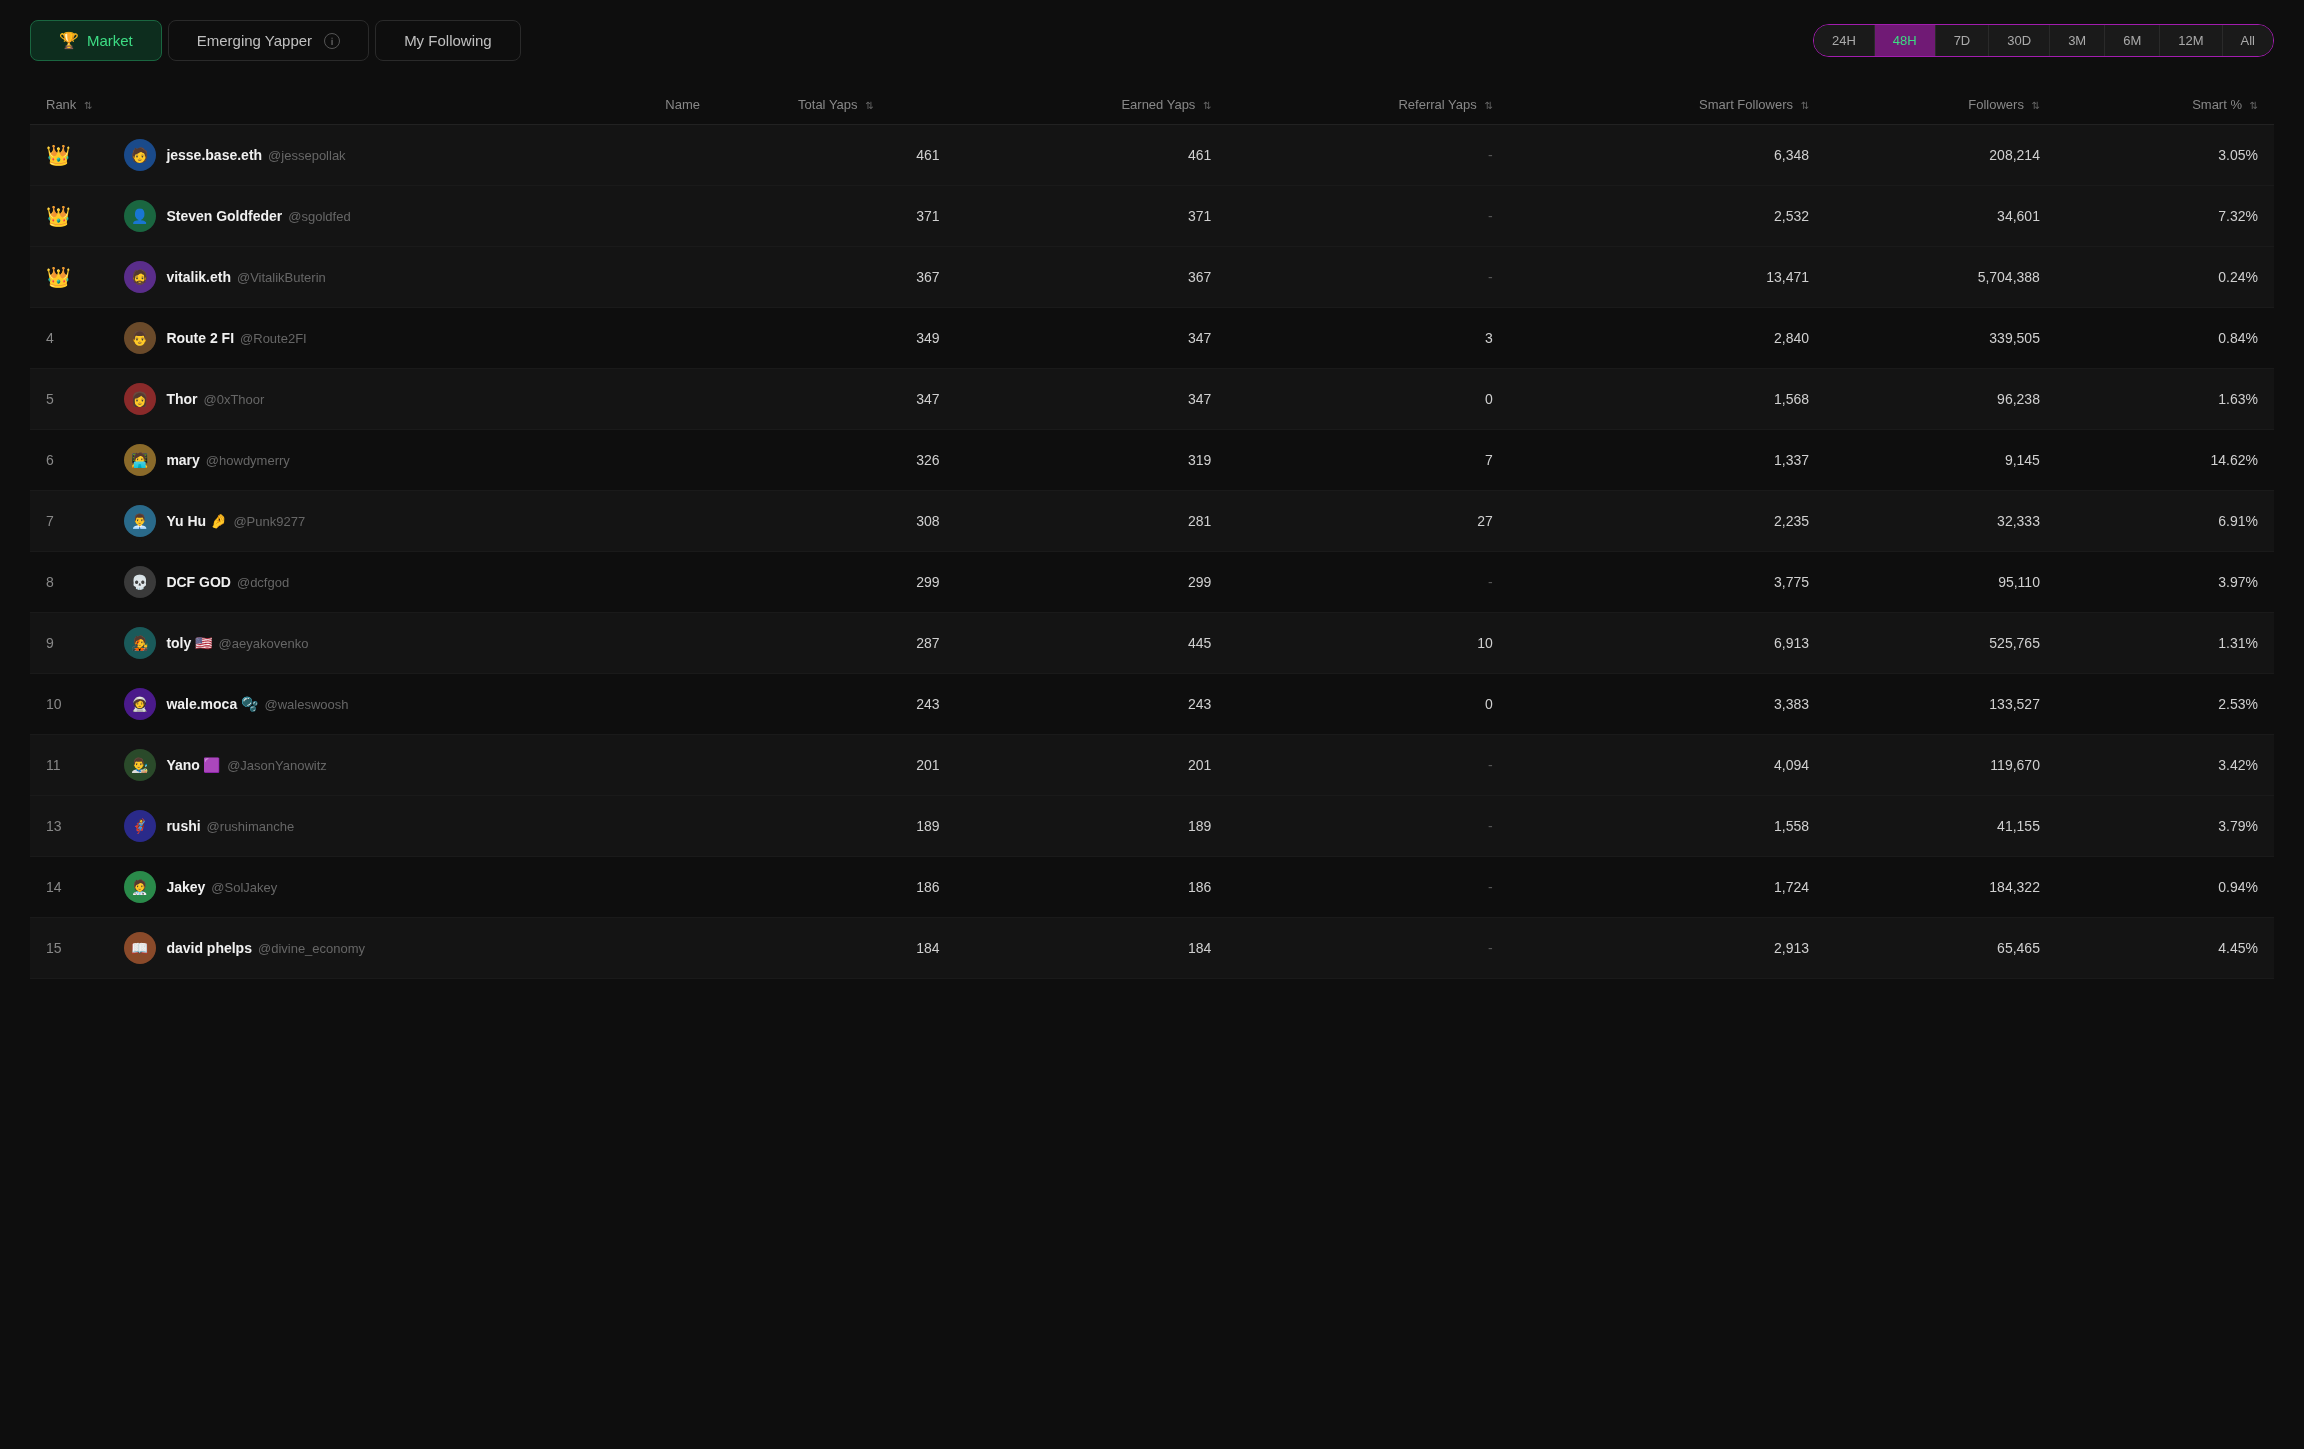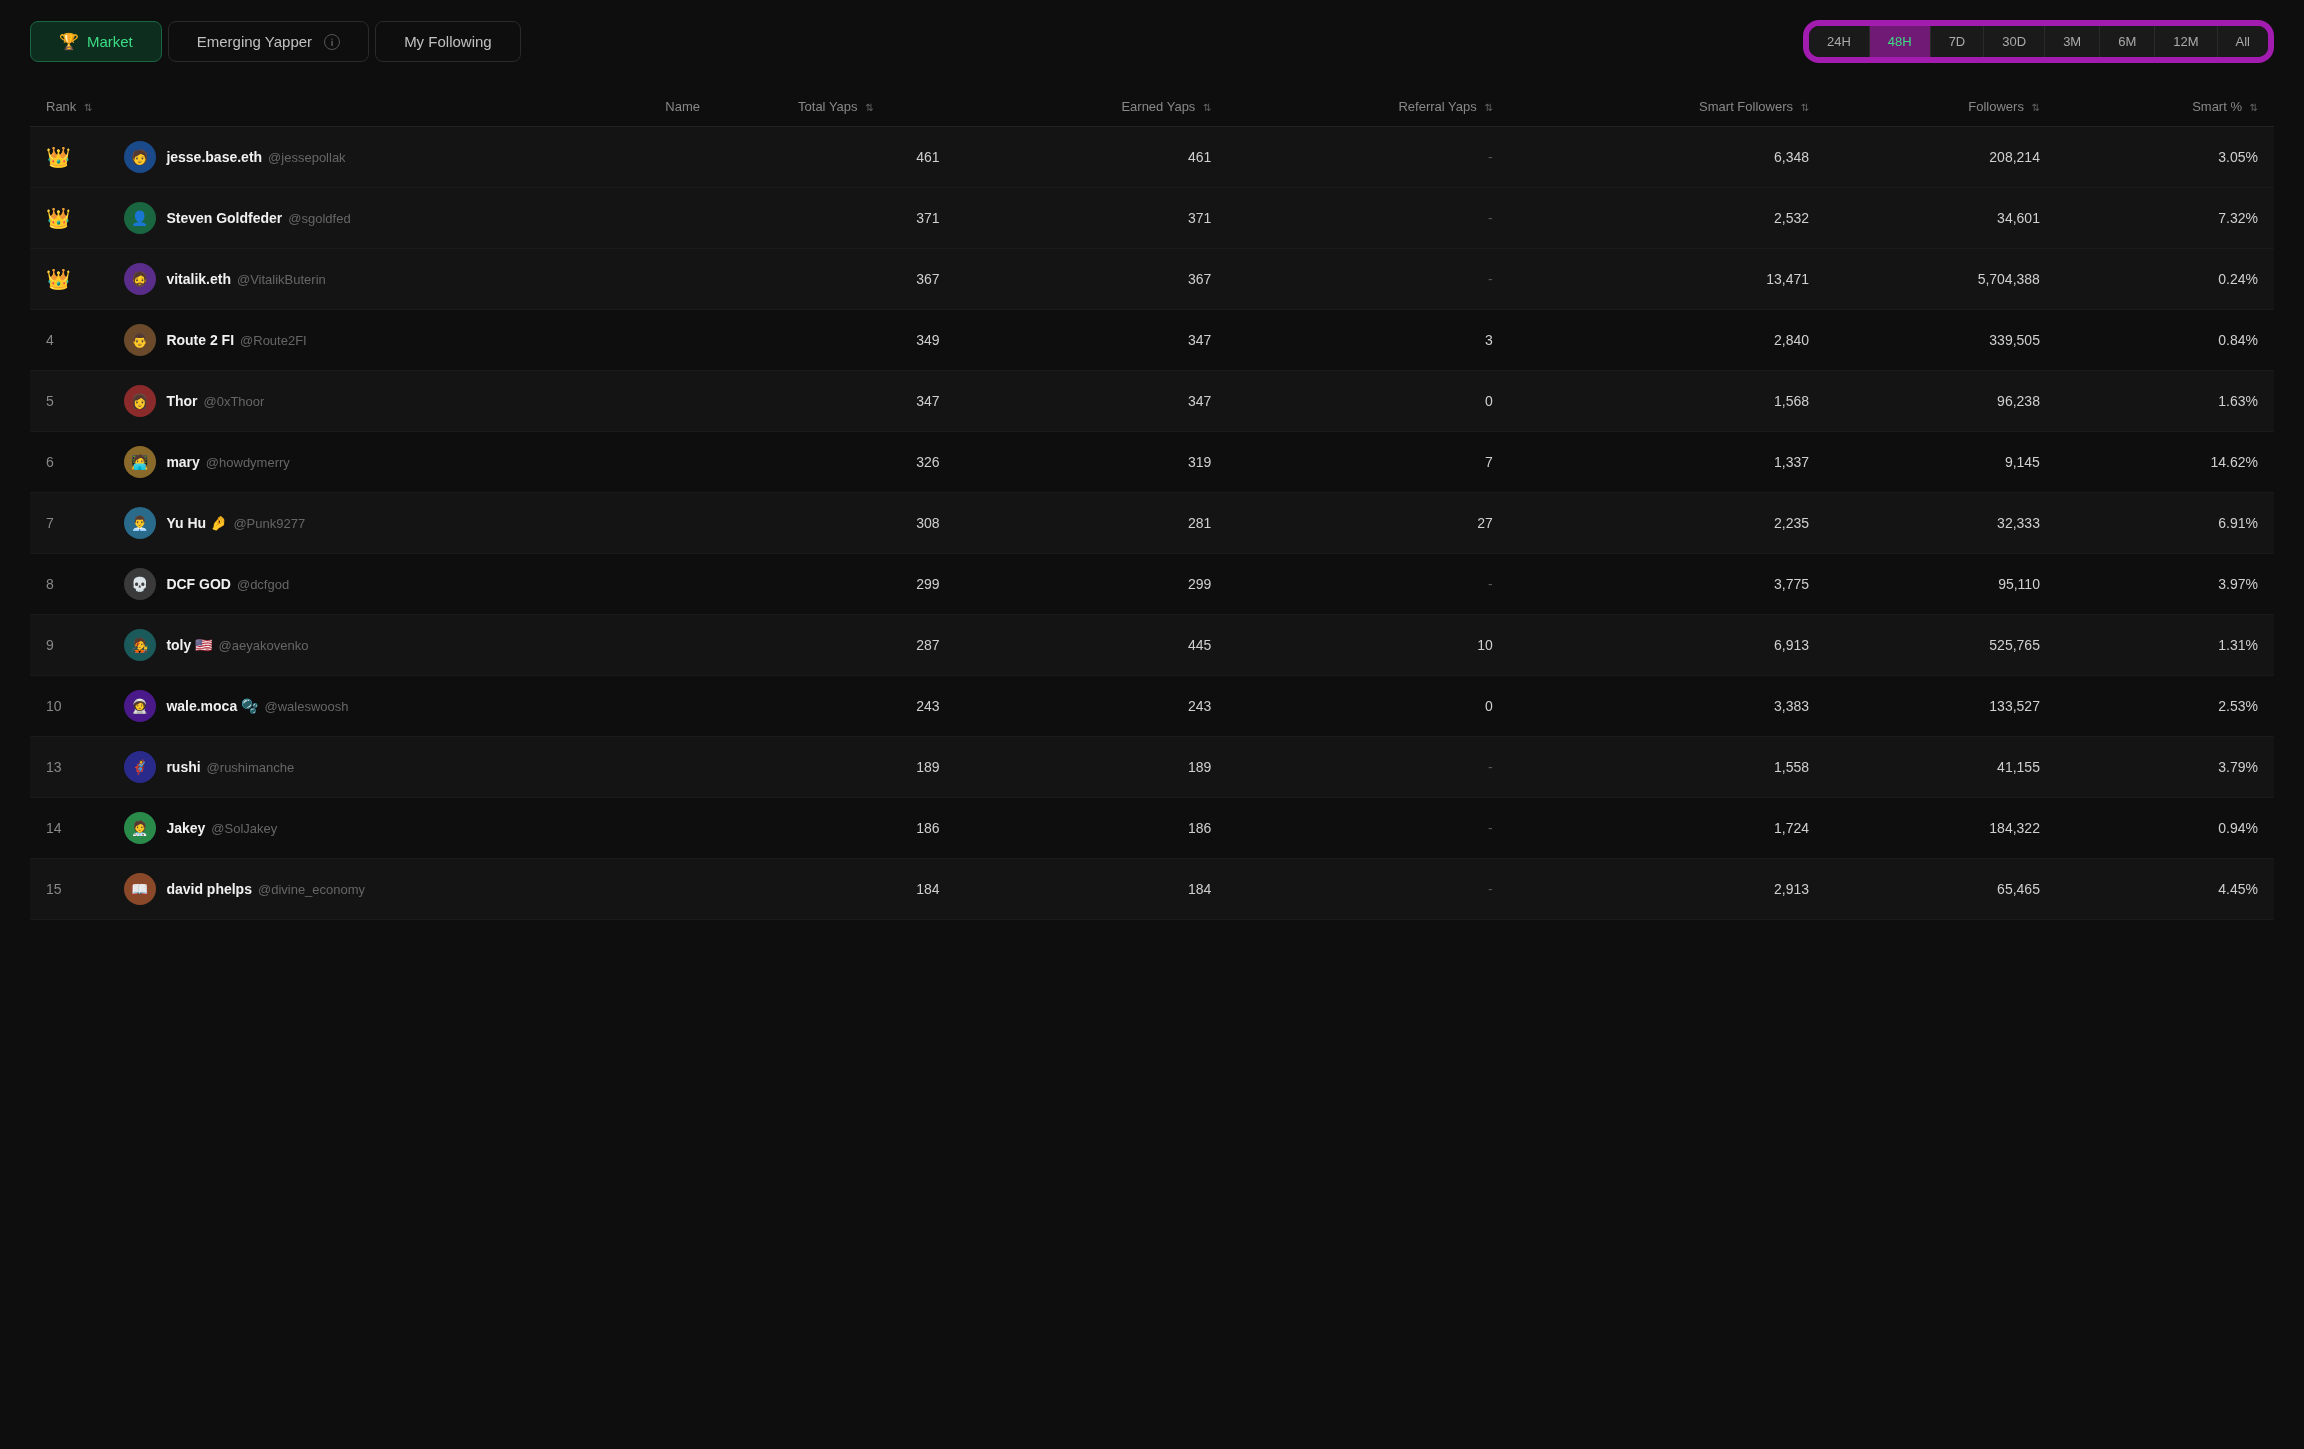--- a/index.html
+++ b/index.html
@@ -47,21 +47,21 @@
       border: 1px solid #2a2a2a;
       color: #c0c0c0;
     }
 
     .tab .tab-icon {
       font-size: 16px;
     }
 
     .time-group {
       display: flex;
-      border: 6px solid #a21caf;
+      border: 1px solid #a21caf;
       border-radius: 16px;
       overflow: hidden;
     }
 
     .time-btn {
       padding: 8px 18px;
       cursor: pointer;
       font-size: 13px;
       color: #aaa;
       background: #1a1a1a;
@@ -397,20 +397,35 @@
             </div>
           </td>
           <td class="num-cell">243</td>
           <td class="num-cell">243</td>
           <td class="num-cell">0</td>
           <td class="num-cell">3,383</td>
           <td class="num-cell">133,527</td>
           <td class="num-cell">2.53%</td>
         </tr>
         <tr class="highlighted">
+          <td class="rank-cell">11</td>
+          <td>
+            <div class="name-cell">
+              <div class="avatar" style="background: rgb(42, 74, 42);">👨‍🎨</div>
+              <span><span class="name-main">Yano 🟪</span><span class="name-handle">@JasonYanowitz</span></span>
+            </div>
+          </td>
+          <td class="num-cell">201</td>
+          <td class="num-cell">201</td>
+          <td class="num-cell"><span class="dash">-</span></td>
+          <td class="num-cell">4,094</td>
+          <td class="num-cell">119,670</td>
+          <td class="num-cell">3.42%</td>
+        </tr>
+        <tr class="highlighted">
           <td class="rank-cell">13</td>
           <td>
             <div class="name-cell">
               <div class="avatar" style="background: rgb(42, 42, 138);">🦸</div>
               <span><span class="name-main">rushi</span><span class="name-handle">@rushimanche</span></span>
             </div>
           </td>
           <td class="num-cell">189</td>
           <td class="num-cell">189</td>
           <td class="num-cell"><span class="dash">-</span></td>

